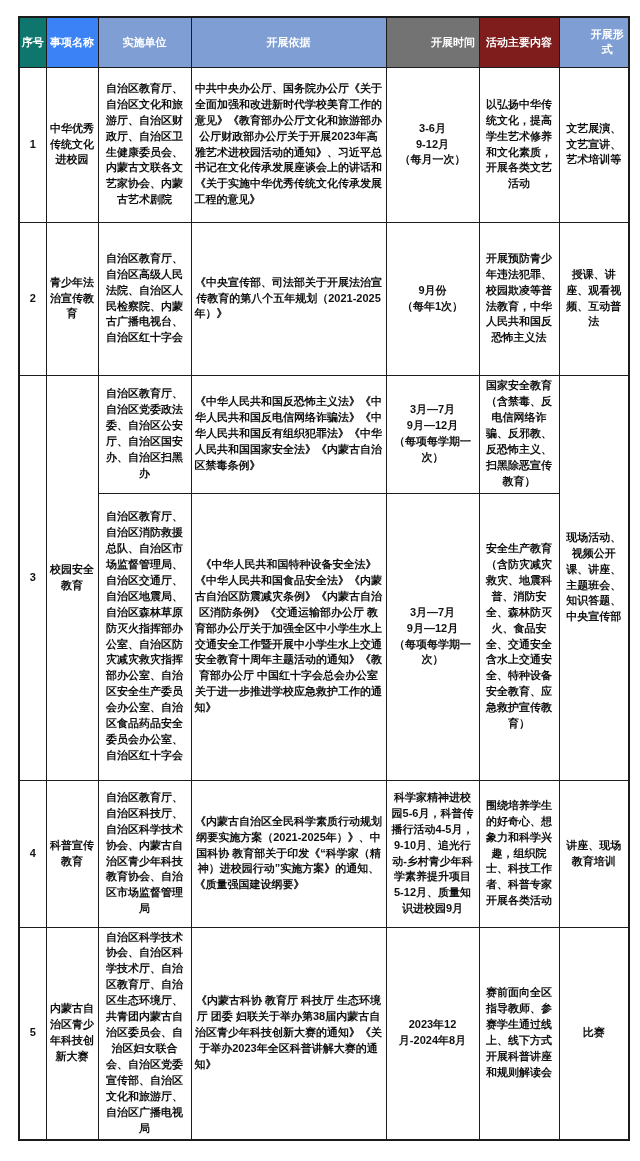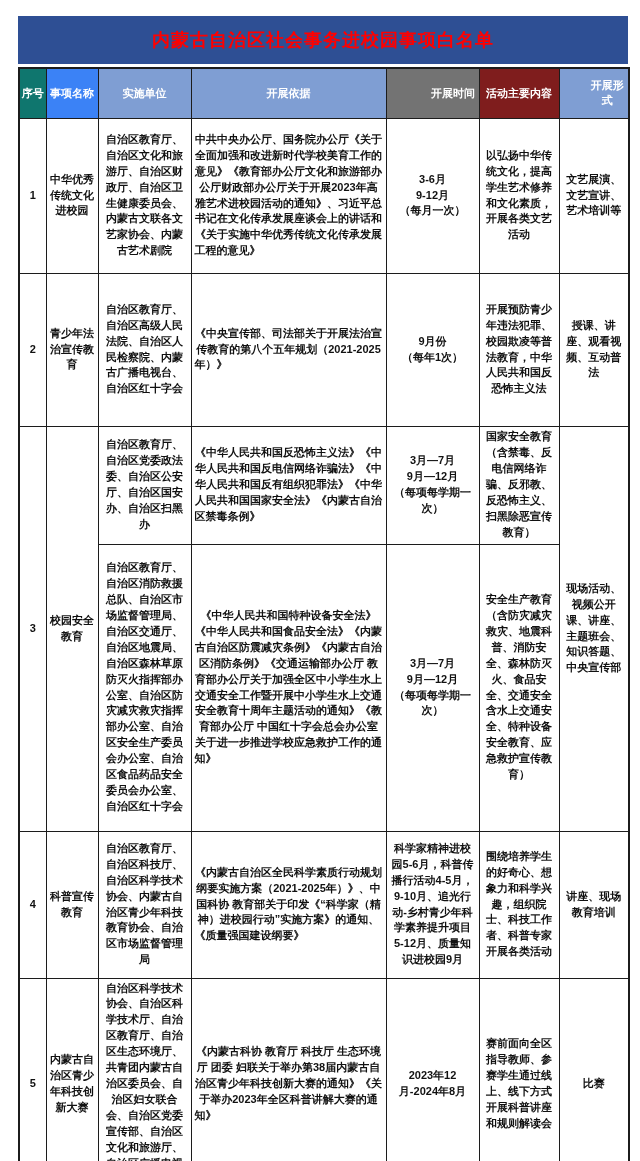--- a/index.html
+++ b/index.html
@@ -49,23 +49,20 @@
   td.cell-basis{text-align:justify;text-align-last:left;padding:2px 5px;}
   td.cell-content{text-align:justify;text-align-last:center;}
   td.cell-time, td.cell-form{text-align:center;}
   .preline{white-space:pre-line;}
 </style>
 </head>
 <body>
 
 <div class="page">
 
-  <div class="title-bar" style="background: rgb(46, 79, 148);">
-    <span class="title-text" style="color: rgb(255, 0, 0);">内蒙古自治区社会事务进校园事项白名单</span>
-  </div>
 
   <table class="whitelist">
     <colgroup>
       <col style="width:27px">
         <col style="width:52px">
         <col style="width:93px">
       <col style="width:195px">
         <col style="width:93px">
         <col style="width:80px">
       <col style="width:70px">

